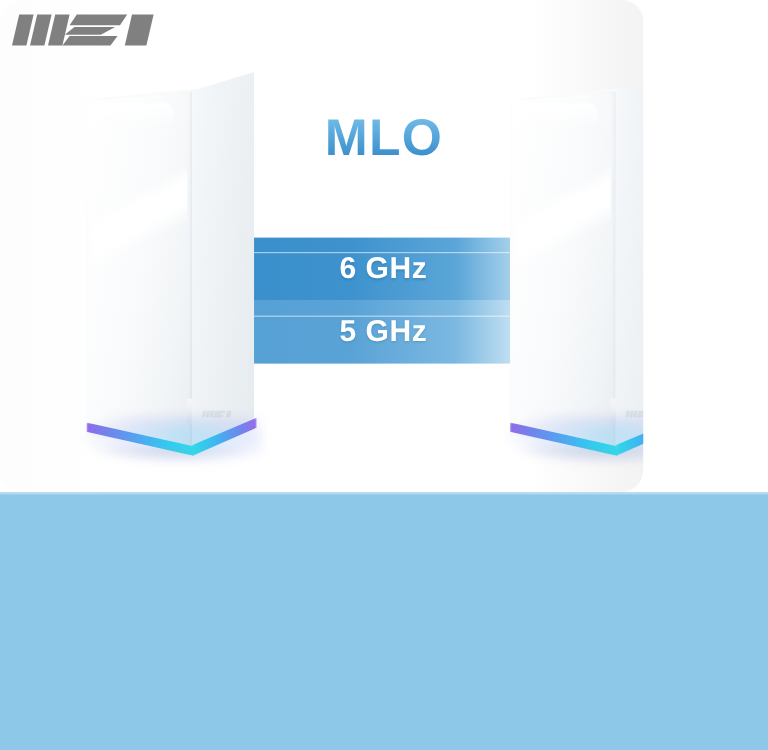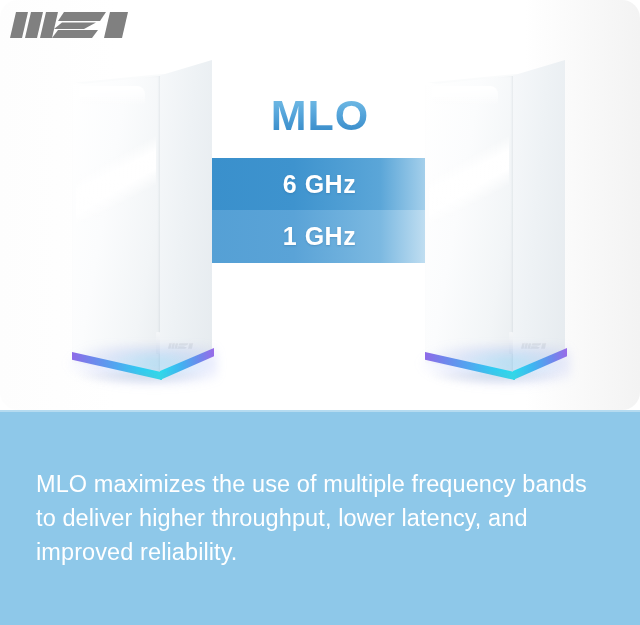--- a/index.html
+++ b/index.html
@@ -18,21 +18,21 @@
     height: 625px;
     overflow: hidden;
     background: #ffffff;
   }
 
   
   .hero {
     position: absolute;
     left: 0;
     top: 0;
-    width: 640px;
+    width: 536px;
     height: 410px;
     background: linear-gradient(90deg,#fdfdfd 0%,#ffffff 18%,#ffffff 82%,#f3f3f3 100%);
     overflow: hidden;
     border-radius: 18px;
   }
 
   
   .msi-logo {
     position: absolute;
     left: 10px;
@@ -73,20 +73,21 @@
     width: 100%;
     display: flex;
     align-items: center;
     justify-content: center;
     color: #ffffff;
     font-weight: 700;
     font-size: 25px;
     letter-spacing: 0.5px;
     text-shadow: 0 1px 2px rgba(40,100,150,0.35);
     box-sizing: border-box;
+    margin-top: 40px;
   }
   .band-6 {
     top: 0;
     height: 52px;
     background: linear-gradient(90deg,#3a90cc 0%,#3e93ce 38%,#5ba6d8 78%,#a9d2ec 100%);
   }
   .band-5 {
     top: 52px;
     height: 53px;
     background: linear-gradient(90deg,#55a0d5 0%,#5aa3d7 38%,#7cb9e1 78%,#c4e0f2 100%);
@@ -277,21 +278,21 @@
     </div>
 
     <div class="mlo-title">MLO</div>
 
     <div class="bands">
       <div class="band band-6">
         <span>6 GHz</span>
       </div>
       <div class="band-sep" style="top:52px;"></div>
       <div class="band band-5">
-        <span>1 GHz</span>
+        <span>5 GHz</span>
       </div>
       <div class="band-sep" style="top:105px;"></div>
     </div>
 
     <div class="router router-left">
       <div class="r-top"></div>
       <div class="r-side"></div>
       <div class="r-front"></div>
       <div class="r-gloss"></div>
       <div class="r-gloss-top"></div>
@@ -338,20 +339,15 @@
       <div class="rgb-halo"></div>
       <div class="rgb-left"></div>
       <div class="rgb-right"></div>
       <div class="r-shadow"></div>
     </div>
 
   </div>
 
   <div class="caption-panel">
     <div class="caption-rule"></div>
-    <div class="caption-text">
-      <span class="ln">MLO maximizes the use of multiple frequency bands</span>
-      <span class="ln">to deliver higher throughput, lower latency, and</span>
-      <span class="ln">improved reliability.</span>
-    </div>
   </div>
 
 </div>
 
 </body></html>

